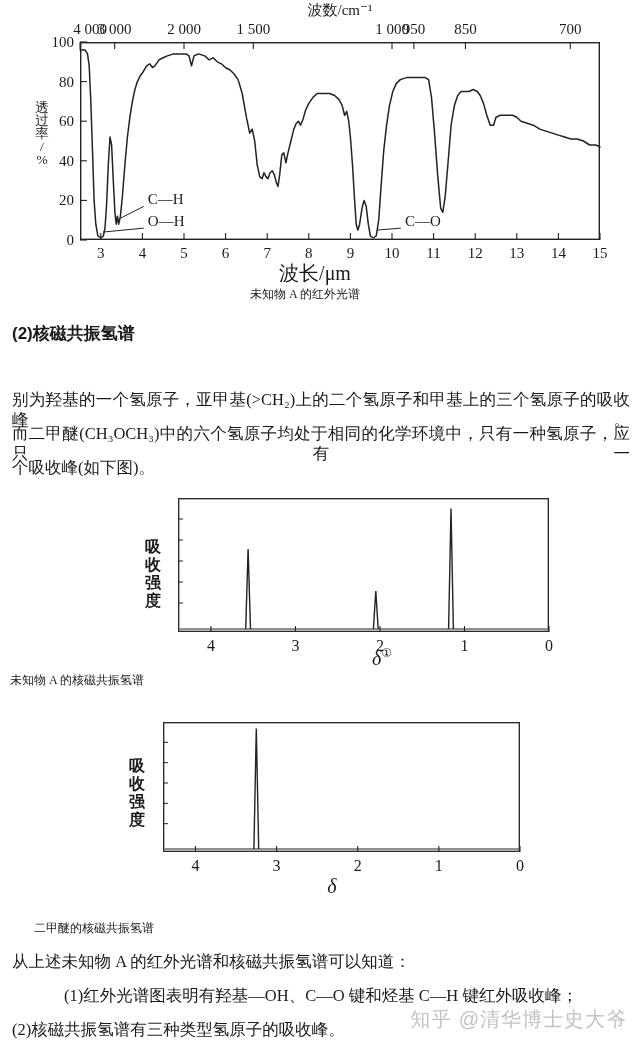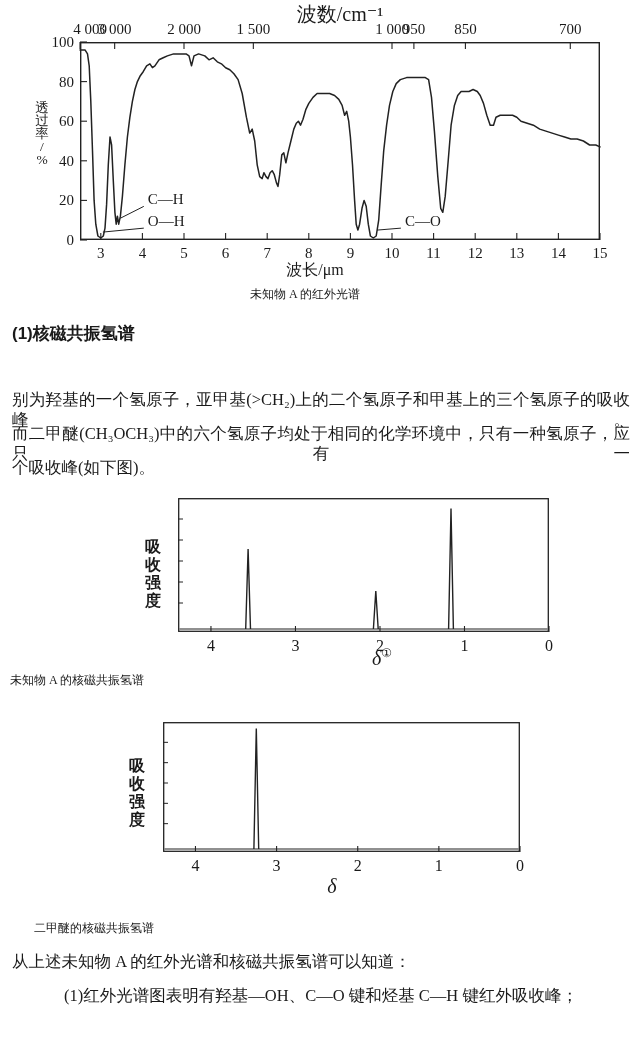--- a/index.html
+++ b/index.html
@@ -1,27 +1,27 @@
 <!DOCTYPE html>
 <html><head>
 <meta charset="utf-8">
 <style>
   html,body{margin:0;padding:0;background:#ffffff;}
   #page{position:relative;width:640px;height:1046px;background:#ffffff;overflow:hidden;
         font-family:"Liberation Serif","DejaVu Serif",serif;color:#1a1a1a;}
   .abs{position:absolute;}
   svg{overflow:visible;position:absolute;}
   svg text{font-family:"Liberation Serif","DejaVu Serif",serif;fill:#1a1a1a;}
-  .chart-title{font-size:20px;text-align:center;}
+  .chart-title{font-size:15px;text-align:center;}
   .vlabel{display:flex;flex-direction:column;align-items:center;}
   .vlabel span{display:block;}
   .ir-vlabel span{font-size:13.5px;line-height:13px;}
   .nmr-vlabel span{font-size:16px;line-height:18px;font-weight:bold;}
   .caption{font-size:12px;}
-  .xlabel-center{text-align:center;font-size:16px;}
+  .xlabel-center{text-align:center;font-size:20px;}
   .delta-label{text-align:center;font-size:20px;font-style:italic;}
   .delta-label sup{font-size:12px;font-style:normal;}
   .heading{font-size:17px;font-weight:bold;font-family:"Liberation Sans","DejaVu Sans",sans-serif;}
   .bodyline{font-size:16.5px;line-height:20px;width:618px;}
   .just{text-align:justify;text-align-last:justify;}
   .watermark{font-size:20px;color:#c3c3c3;text-align:right;
              font-family:"Liberation Sans","DejaVu Sans",sans-serif;letter-spacing:1px;}
 </style>
 </head>
 <body>
@@ -102,21 +102,21 @@
         <line x1="63.80799999999999" y1="186.14" x2="22.879999999999992" y2="190.08" stroke="#222222" stroke-width="1"></line>
         <text x="324.896" y="184.14" font-size="15">C—O</text>
         <line x1="320.896" y1="186.14" x2="297.024" y2="188.1" stroke="#222222" stroke-width="1"></line>
       </svg>
 
     <div class="abs xlabel-center" style="left:55px;top:260px;width:520px;">波长/μm</div>
 
     <div class="abs caption" style="left:0;top:286px;width:610px;text-align:center;">未知物 A 的红外光谱</div>
   </div>
 
-  <div class="abs heading" style="left:12px;top:322px;">(1)核磁共振氢谱</div>
+  <div class="abs heading" style="left:12px;top:322px;">(2)核磁共振氢谱</div>
 
   <div class="abs bodyline just" style="left:12px;top:390px;">别为羟基的一个氢原子，亚甲基(&gt;CH₂)上的二个氢原子和甲基上的三个氢原子的吸收峰。</div>
   <div class="abs bodyline just" style="left:12px;top:424px;">而二甲醚(CH₃OCH₃)中的六个氢原子均处于相同的化学环境中，只有一种氢原子，应只有一</div>
   <div class="abs bodyline" style="left:12px;top:458px;font-family:Liberation Serif, serif;">个吸收峰(如下图)。</div>
 
   <div>
     <div class="abs vlabel nmr-vlabel" style="left:142px;top:538px;width:22px;">
       <span>吸</span>
       <span>收</span>
       <span>强</span>
@@ -184,14 +184,16 @@
 
     <div class="abs delta-label" style="left:302px;top:874px;width:60px;">
       <span>δ</span><sup></sup>
     </div>
 
     <div class="abs caption" style="left:10px;top:920px;margin-left:24px;">二甲醚的核磁共振氢谱</div>
   </div>
 
   <div class="abs bodyline" style="left:12px;top:952px;">从上述未知物 A 的红外光谱和核磁共振氢谱可以知道：</div>
   <div class="abs bodyline" style="left:12px;top:986px;text-align:center;">(1)红外光谱图表明有羟基—OH、C—O 键和烃基 C—H 键红外吸收峰；</div>
+  <div class="abs bodyline" style="left:12px;top:1020px;">(2)核磁共振氢谱有三种类型氢原子的吸收峰。</div>
 
+  <div class="abs watermark" style="left:355px;top:1006px;width:272px;">知乎 @清华博士史大爷</div>
 </div>
 
 </body></html>

